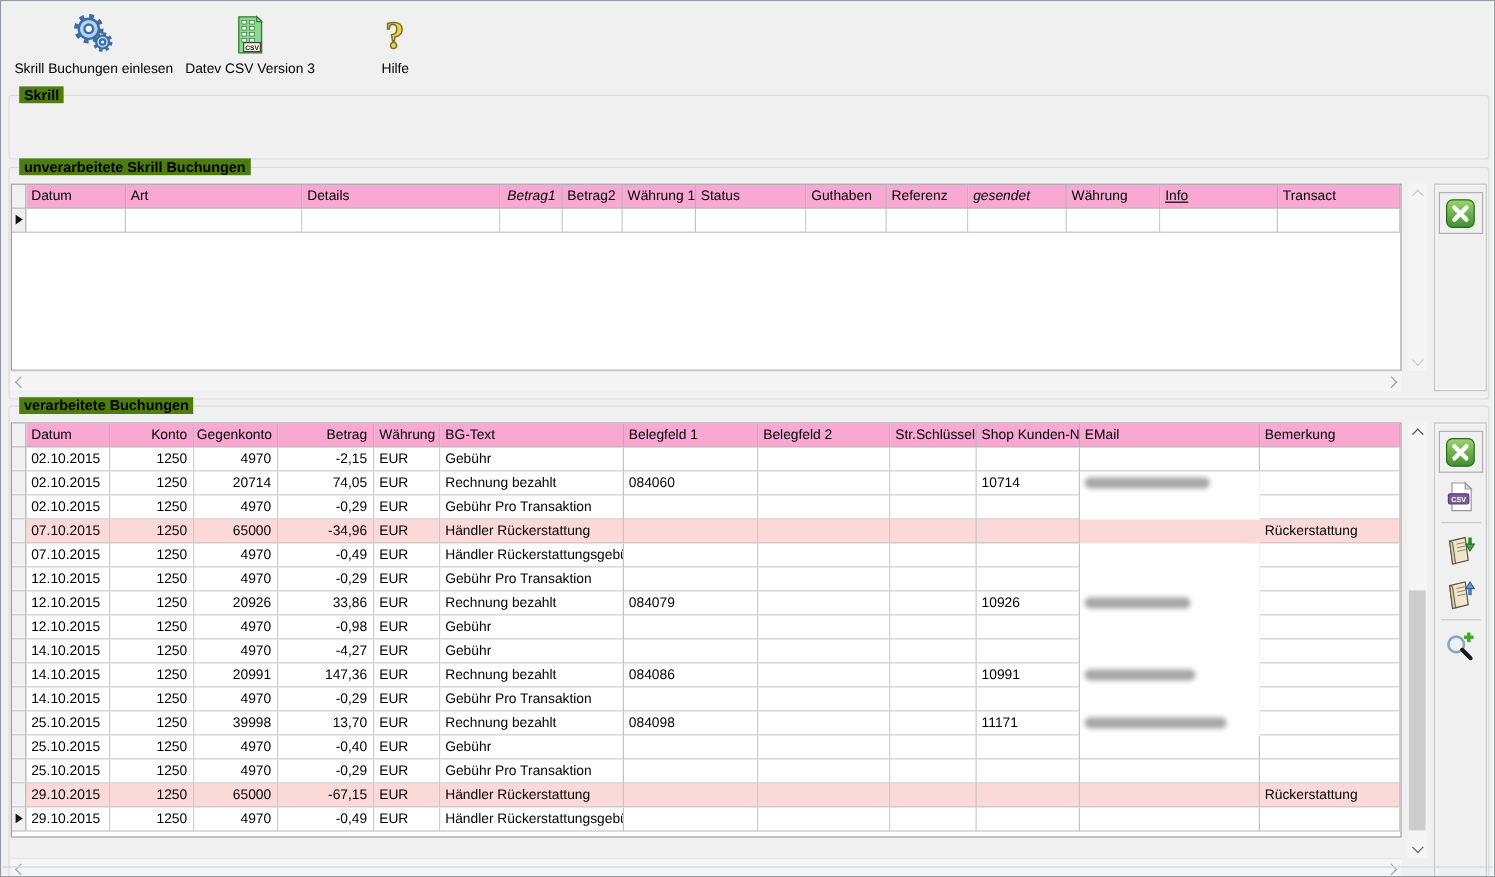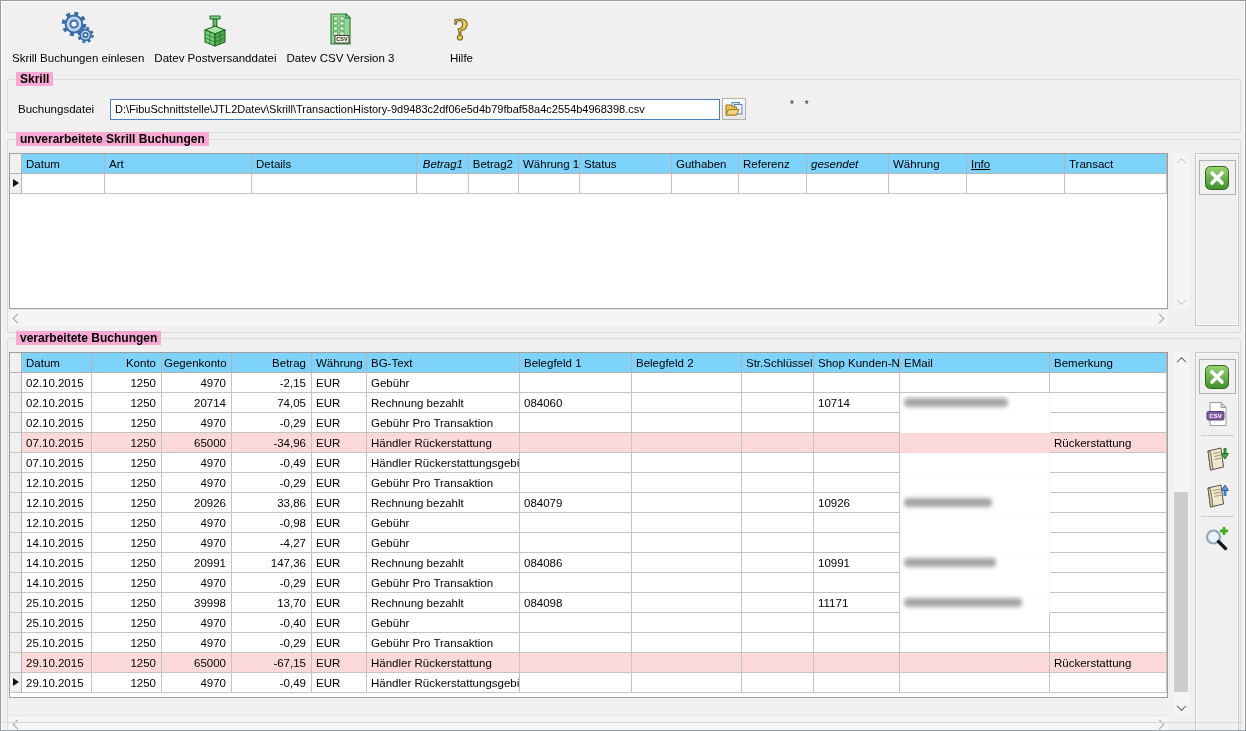--- a/index.html
+++ b/index.html
@@ -11,41 +11,41 @@
   
   .toolbar{display:flex;align-items:flex-start;margin:8px 0 0 6px;height:60px;}
   .tool-btn{display:flex;flex-direction:column;align-items:center;justify-content:flex-start;
     padding:0 5px;cursor:default;}
   .tool-icon{height:42px;display:flex;align-items:center;justify-content:center;}
   .tool-label{font-size:11.5px;white-space:nowrap;margin-top:1px;}
   .gap-before{margin-left:42px;}
   
   .group{position:relative;border:1px solid #dcdcdc;border-radius:3px;margin:0 4px 0 6px;
     width:1234px;box-sizing:border-box;background:#f0f0f0;}
-  .group-title{position:absolute;top:-8px;left:8px;background:#f9a8d4;padding:0 4px;
+  .group-title{position:absolute;top:-8px;left:8px;background:#4d7c0f;padding:0 4px;
     font-weight:bold;font-size:12px;line-height:14px;}
   .g1{margin-top:10px;height:54px;}
   .g2{margin-top:6px;}
   .g3{margin-top:5px;}
   .file-row{display:flex;align-items:center;padding:18px 0 0 10px;}
   .file-label{width:92px;font-size:11.5px;}
   .file-input{width:610px;height:21px;border:1px solid #4a7ebb;background:#fff;
     font-family:"Liberation Sans",sans-serif;font-size:11px;padding:1px 4px;box-sizing:border-box;}
   .browse-btn{width:24px;height:22px;margin-left:2px;border:1px solid #aeaeae;
     background:linear-gradient(#fdfdfd,#e6e6e6);padding:0;display:flex;align-items:center;justify-content:center;}
   .note{margin-left:44px;font-size:10px;letter-spacing:4px;position:relative;top:-5px;color:#222;}
   
   .group-body{display:flex;align-items:flex-start;padding:13px 2px 6px 1px;}
   .grid-col{display:flex;flex-direction:column;}
   .grid{background:#fff;border:1px solid #9d9d9d;overflow:hidden;box-sizing:content-box;width:1157px;}
   .grid-row{display:flex;height:20px;flex:none;}
   .cell{box-sizing:border-box;height:20px;line-height:18px;padding:1px 3px 0 4px;
     border-right:1px solid #c3c3c3;border-bottom:1px solid #c3c3c3;
     overflow:hidden;white-space:nowrap;flex:none;font-size:11.5px;background:#fff;}
-  .header-cell{background:#7dd3fc;border-right-color:#b3b3b3;border-bottom-color:#b3b3b3;}
+  .header-cell{background:#f9a8d4;border-right-color:#b3b3b3;border-bottom-color:#b3b3b3;}
   .num{text-align:right;padding-right:5px;padding-left:2px;}
   .sel-cell{background:#f0f0f0;border-right-color:#b3b3b3;padding:0;position:relative;}
   .sel-arrow{position:absolute;left:3px;top:5px;width:0;height:0;
     border-left:6px solid #111;border-top:4.5px solid transparent;border-bottom:4.5px solid transparent;}
   .hl .cell{background:#fcd9d9;}
   .hl .sel-cell{background:#f0f0f0;}
   .haze{border-bottom-color:#fdfdfd;border-right-color:#f4f4f4;}
   .hl .haze{border-bottom-color:#fcd9d9;border-right-color:#fcd9d9;}
   .smudge{height:9px;margin-top:4px;border-radius:4px;background:#8e8e8e;
     filter:blur(2.2px);opacity:.8;}
@@ -90,36 +90,20 @@
             <circle cx="26.5" cy="24" r="5.4" fill="#b9d2ee" stroke-width="1.8"></circle>
             <circle cx="26.5" cy="24" r="2.2" fill="#fff" stroke-width="1.8"></circle>
           </g>
         </svg>
       </span>
       <span class="tool-label">Skrill Buchungen einlesen</span>
     </div>
     <div class="tool-btn">
       <span class="tool-icon">
         <svg width="36" height="40" viewBox="0 0 36 40">
-          <g stroke="#1e6b1e" stroke-width="1.1" stroke-linejoin="round">
-            <rect x="13" y="6" width="10" height="3" fill="#8fd48f"></rect>
-            <rect x="16.2" y="9" width="3.6" height="9" fill="#6cc06c"></rect>
-            <polygon points="8,20 18,16 28,20 18,24" fill="#a9e2a9"></polygon>
-            <polygon points="8,20 18,24 18,36 8,32" fill="#7bcd7b"></polygon>
-            <polygon points="28,20 18,24 18,36 28,32" fill="#56ab56"></polygon>
-            <path d="M8 24 L18 28 M8 28 L18 32 M13 22 L13 34" stroke-width=".7" fill="none"></path>
-            <path d="M28 24 L18 28 M28 28 L18 32 M23 22 L23 34" stroke-width=".7" fill="none"></path>
-          </g>
-        </svg>
-      </span>
-      <span class="tool-label">Datev Postversanddatei</span>
-    </div>
-    <div class="tool-btn">
-      <span class="tool-icon">
-        <svg width="36" height="40" viewBox="0 0 36 40">
           <g stroke="#2e7d32" stroke-width="1.1">
             <path d="M9 4 L24 4 L28 8 L28 34 L9 34 Z" fill="#90d592"></path>
             <path d="M24 4 L24 8 L28 8 Z" fill="#c9ecc9"></path>
             <g fill="#eef9ee" stroke-width=".6">
               <rect x="11.5" y="7" width="4" height="3"></rect>
                 <rect x="18" y="7" width="4" height="3"></rect>
               <rect x="11.5" y="12" width="4" height="3"></rect>
                 <rect x="18" y="12" width="4" height="3"></rect>
               <rect x="11.5" y="17" width="4" height="3"></rect>
                 <rect x="18" y="17" width="4" height="3"></rect>
@@ -138,35 +122,20 @@
         <svg width="30" height="40" viewBox="0 0 30 40">
           <text x="15" y="30" font-size="32" font-weight="bold" text-anchor="middle" fill="#e9d34b" stroke="#7a6b2a" stroke-width="1.2" font-family="Liberation Serif, serif">?</text>
         </svg>
       </span>
       <span class="tool-label">Hilfe</span>
     </div>
   </div>
 
   <div class="group g1">
     <span class="group-title">Skrill</span>
-    <div class="file-row">
-      <span class="file-label">Buchungsdatei</span>
-      <input class="file-input" type="text" value="D:\FibuSchnittstelle\JTL2Datev\Skrill\TransactionHistory-9d9483c2df06e5d4b79fbaf58a4c2554b4968398.csv" style="">
-      <button class="browse-btn">
-        <span style="display:flex;">
-          <svg width="18" height="16" viewBox="0 0 18 16">
-            <rect x="7" y="1.5" width="7.5" height="9.5" fill="#cfe0f2" stroke="#5b87b5"></rect>
-            <rect x="9.5" y="3.5" width="7.5" height="9.5" fill="#e8f1fa" stroke="#5b87b5"></rect>
-            <path d="M1 4 L6.5 4 L8 6 L11.5 6 L11.5 14 L1 14 Z" fill="#eabf57" stroke="#9a7a20"></path>
-            <path d="M1 14 L3.5 8.5 L14 8.5 L11.5 14 Z" fill="#f2d27a" stroke="#9a7a20"></path>
-          </svg>
-        </span>
-      </button>
-      <span class="note">* *</span>
-    </div>
   </div>
 
   <div class="group g2">
     <span class="group-title">unverarbeitete Skrill Buchungen</span>
     <div class="group-body">
       <div class="grid-col">
         <div style="display:flex;">
           <div class="grid" id="grid1" style="height:154px;">
               <div class="grid-row">
                 <div class="cell sel-cell header-cell" style="width: 12px;"></div>

